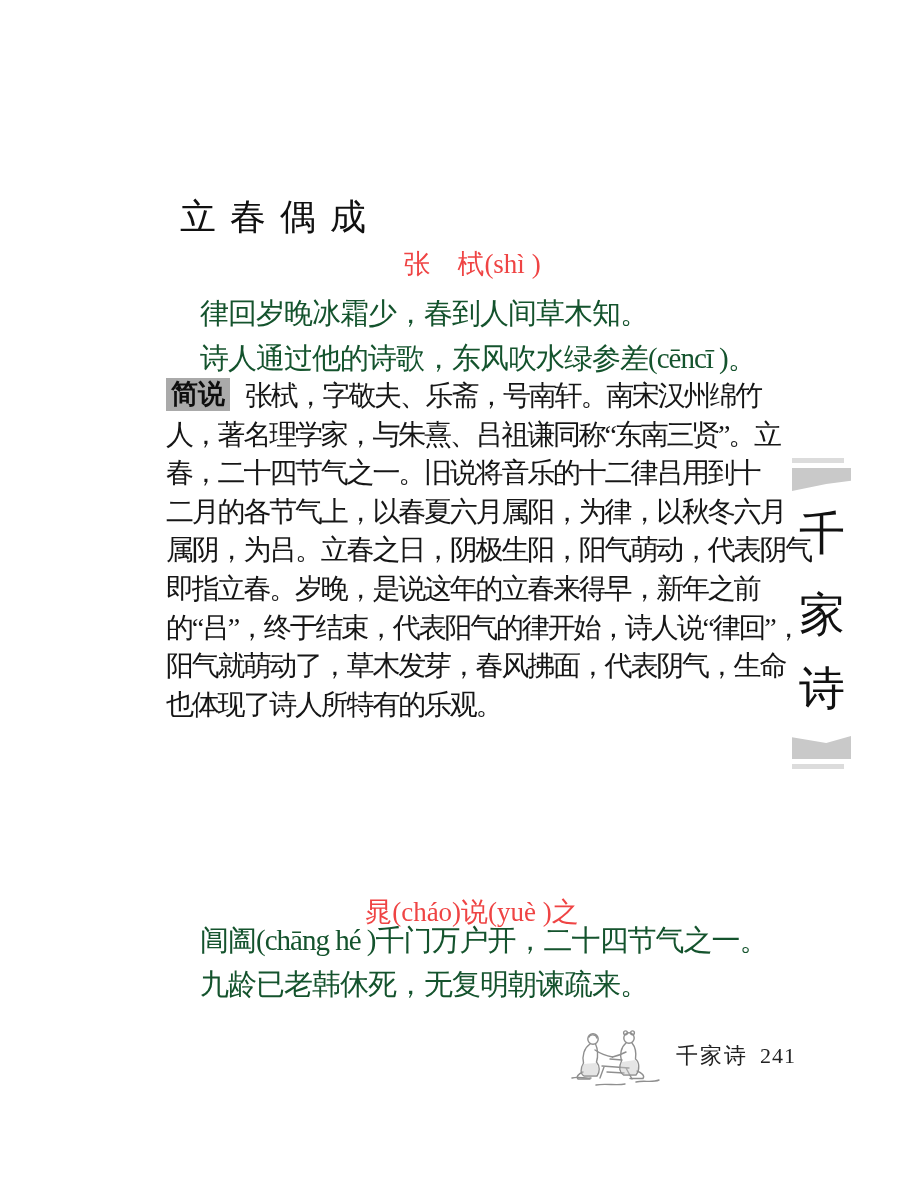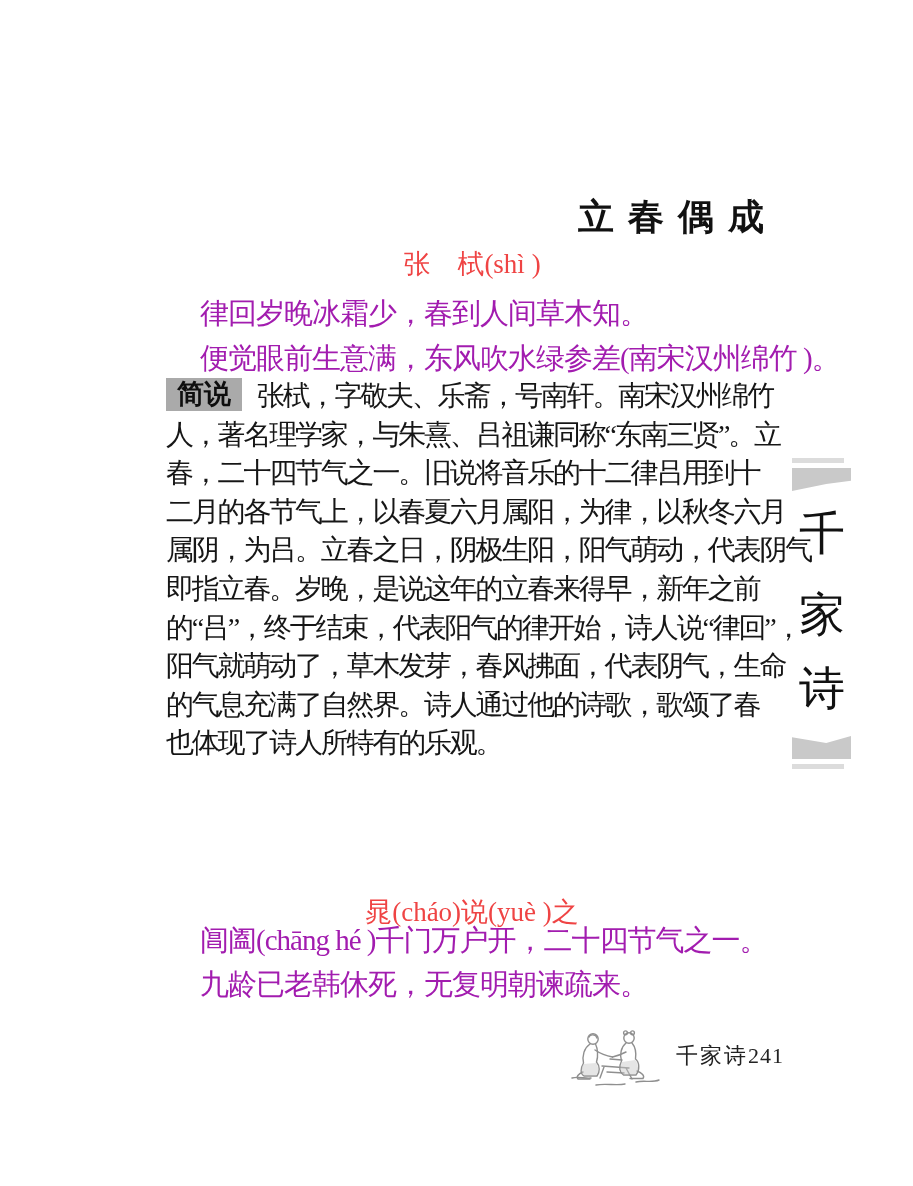--- a/index.html
+++ b/index.html
@@ -7,55 +7,55 @@
     position:relative;
     width:913px;height:1186px;
     background:#ffffff;
     font-family:"Liberation Serif","DejaVu Serif",serif;
     color:#1c1c1c;
     overflow:hidden;
   }
   
   .poem-title{
     position:absolute;left:166px;width:612px;
-    text-align:right;
+    text-align:left;
     font-family:"Liberation Sans","DejaVu Sans",sans-serif;
-    font-weight:bold;font-size:36px;line-height:40px;
+    font-weight:normal;font-size:36px;line-height:40px;
     color:#111;
   }
   #title1{top:197px;letter-spacing:14px;text-indent:14px;}
   #title2{top:820px;letter-spacing:28px;text-indent:28px;}
   .poem-author{
     position:absolute;left:166px;width:612px;
     text-align:center;font-size:27px;line-height:32px;color:#ef4444;
     white-space:pre;
   }
   #author1{top:248px;}
   #author2{top:868px;margin-top:28px;}
   .poem-body{
     position:absolute;left:200px;
     font-size:29px;line-height:45px;letter-spacing:-1px;
-    white-space:nowrap;color:#a21caf;
+    white-space:nowrap;color:#14532d;
   }
   #poem1-body{top:291px;}
   #poem2-body{top:918px;line-height:44px;}
   
   .summary{
     position:absolute;left:166px;top:377px;width:626px;
     font-size:28px;line-height:38.6px;letter-spacing:-2.2px;
     color:#161616;
   }
   .summary .s-line{white-space:nowrap;height:38.6px;}
   .summary-label{
     display:inline-block;
     background:#aaaaaa;color:#0e0e0e;
     font-family:"Liberation Sans","DejaVu Sans",sans-serif;
     font-weight:bold;font-size:27px;line-height:33px;
     letter-spacing:0;
-    padding:0 11px;margin-right:15px;
+    padding:0 5px;margin-right:15px;
     vertical-align:2px;
   }
   
   .side-banner{position:absolute;left:792px;top:458px;width:62px;}
   .side-thin{
     position:absolute;left:0;width:52px;height:5px;background:#dcdcdc;
   }
   #side-thin-top{top:0;}
   #side-thin-bottom{top:306px;}
   .side-band{
@@ -77,46 +77,45 @@
   #side-char-0{top:52px;}
   #side-char-1{top:133px;}
   #side-char-2{top:207px;}
   
   .footer-illustration{position:absolute;left:566px;top:1026px;width:98px;height:64px;}
   .footer-text{
     position:absolute;left:676px;top:1043px;
     font-size:22px;line-height:26px;color:#222;
     letter-spacing:2px;white-space:nowrap;
   }
-  .footer-page-num{letter-spacing:1px;}
+  .footer-page-num{margin-left:12px;letter-spacing:1px;}
 </style>
 </head>
 <body>
 
 <div class="page">
 
   <div class="poem-title" id="title1">立春偶成</div>
   <div class="poem-author" id="author1">张　栻(shì )</div>
   <div class="poem-body" id="poem1-body">
     <div>律回岁晚冰霜少，春到人间草木知。</div>
-    <div>便觉眼前生意满，东风吹水绿参差(南宋汉州绵竹 )。</div>
+    <div>诗人通过他的诗歌，东风吹水绿参差(cēncī )。</div>
   </div>
 
   <div class="summary">
     <div class="s-line">
       <span class="summary-label">简说</span><span>张栻，字敬夫、乐斋，号南轩。南宋汉州绵竹</span>
     </div>
     <div class="s-line">人，著名理学家，与朱熹、吕祖谦同称“东南三贤”。立</div>
     <div class="s-line">春，二十四节气之一。旧说将音乐的十二律吕用到十</div>
     <div class="s-line">二月的各节气上，以春夏六月属阳，为律，以秋冬六月</div>
     <div class="s-line">属阴，为吕。立春之日，阴极生阳，阳气萌动，代表阴气</div>
     <div class="s-line">即指立春。岁晚，是说这年的立春来得早，新年之前</div>
     <div class="s-line">的“吕”，终于结束，代表阳气的律开始，诗人说“律回”，</div>
     <div class="s-line">阳气就萌动了，草木发芽，春风拂面，代表阴气，生命</div>
-    <div class="s-line">的气息充满了自然界。诗人通过他的诗歌，歌颂了春</div>
     <div class="s-line">也体现了诗人所特有的乐观。</div>
   </div>
 
   <div class="poem-author" id="author2">晁(cháo)说(yuè )之</div>
   <div class="poem-body" id="poem2-body">
     <div>阊阖(chāng hé )千门万户开，二十四节气之一。</div>
     <div>九龄已老韩休死，无复明朝谏疏来。</div>
   </div>
 
   <div class="side-banner">

